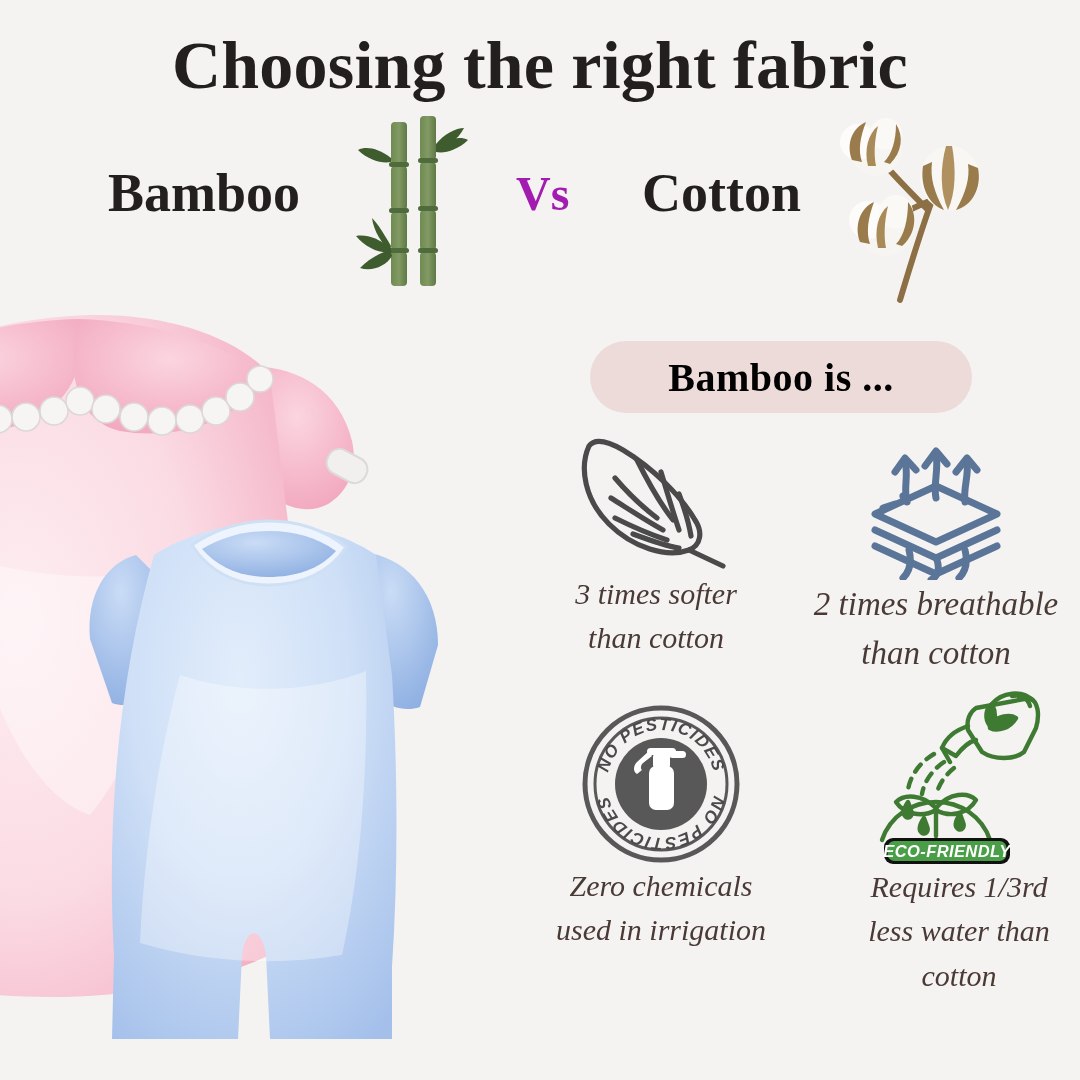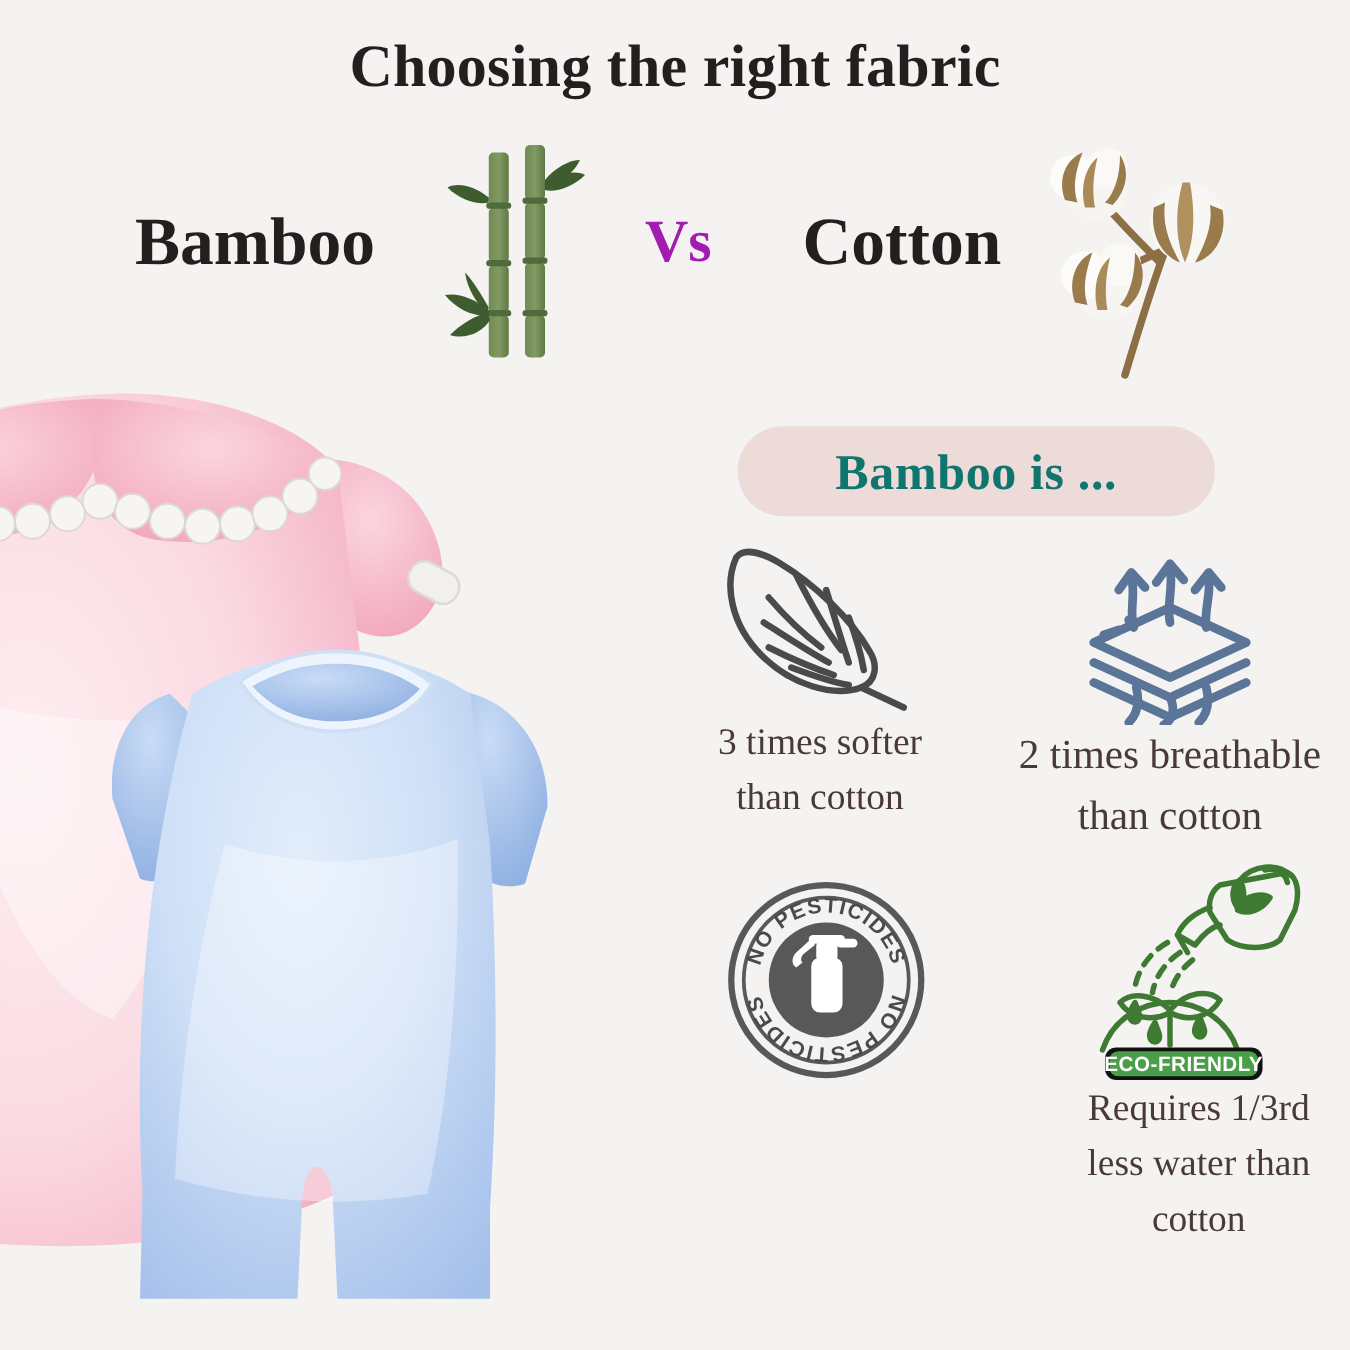--- a/index.html
+++ b/index.html
@@ -9,21 +9,21 @@
     font-family:"Liberation Serif","DejaVu Serif",serif;
     position:relative;
     overflow:hidden;
   }
   #stage { position:absolute; inset:0; width:1080px; height:1080px; }
 
   
   .title {
     position:absolute; top:26px; left:0; width:1080px;
     text-align:center;
-    font-size:48px; font-weight:700; color:#231f1e;
+    font-size:68px; font-weight:700; color:#231f1e;
     letter-spacing:.2px;
   }
   .vs-row {
     position:absolute; top:162px; left:0; width:1080px;
     height:90px;
   }
   .word-bamboo {
     position:absolute; left:108px; top:0;
     font-size:54px; font-weight:700; color:#231f1e;
   }
@@ -42,25 +42,25 @@
   
   .garments { position:absolute; left:-60px; top:255px; width:620px; height:825px; }
 
   
   .pill {
     position:absolute; left:590px; top:341px;
     width:382px; height:72px;
     background:#ecdbd9; border-radius:38px;
     display:flex; align-items:center; justify-content:center;
   }
-  .pill-label { font-size:40px; font-weight:700; color:#0f766e; letter-spacing:.5px; }
+  .pill-label { font-size:40px; font-weight:700; color:#000000; letter-spacing:.5px; }
 
   
   .features { position:absolute; left:512px; top:432px; width:568px; height:620px; }
-  .feat { position:absolute; text-align:center; }
+  .feat { position:absolute; text-align:center;font-style:italic; }
   .feat .ficon { display:block; margin:0 auto; }
   .feat .flabel {
     font-size:30px; line-height:1.48; color:#4a3a36; font-weight:400;
     white-space:pre-line;
   }
 
   .feat-soft       { left:18px;  top:0;    width:252px; }
   .feat-breathable { left:280px; top:8px;  width:288px; }
   .feat-pesticide  { left:18px;  top:272px; width:262px; }
   .feat-water      { left:309px; top:258px; width:276px; }
@@ -307,20 +307,22 @@
         </text>
 
         <g fill="#ffffff">
           <rect x="68" y="62" width="25" height="44" rx="7"></rect>
           <rect x="72" y="50" width="17" height="14" rx="3"></rect>
           <rect x="66" y="44" width="29" height="7" rx="3.5"></rect>
           <path d="M68 47 L 56 58 C 52 62, 52 68, 56 70 L 61 66 C 59 64, 60 61, 62 59 L 71 52 Z"></path>
           <rect x="88" y="47" width="17" height="7" rx="3.5"></rect>
         </g>
       </svg>
+      <div class="flabel">Zero chemicals
+used in irrigation</div>
     </div>
 
     <div class="feat feat-water">
       <svg class="ficon" width="190" height="175" viewBox="0 0 190 175">
         <g fill="none" stroke="#3f7a33" stroke-width="4.4" stroke-linecap="round" stroke-linejoin="round">
 
           <path d="M112 18 L 166 8 C 174 12, 176 24, 172 38 L 160 62
                    C 150 70, 130 70, 118 62 L 104 40 C 102 30, 106 22, 112 18 Z"></path>
 
           <path d="M128 14 C 138 2, 158 0, 168 10"></path>

